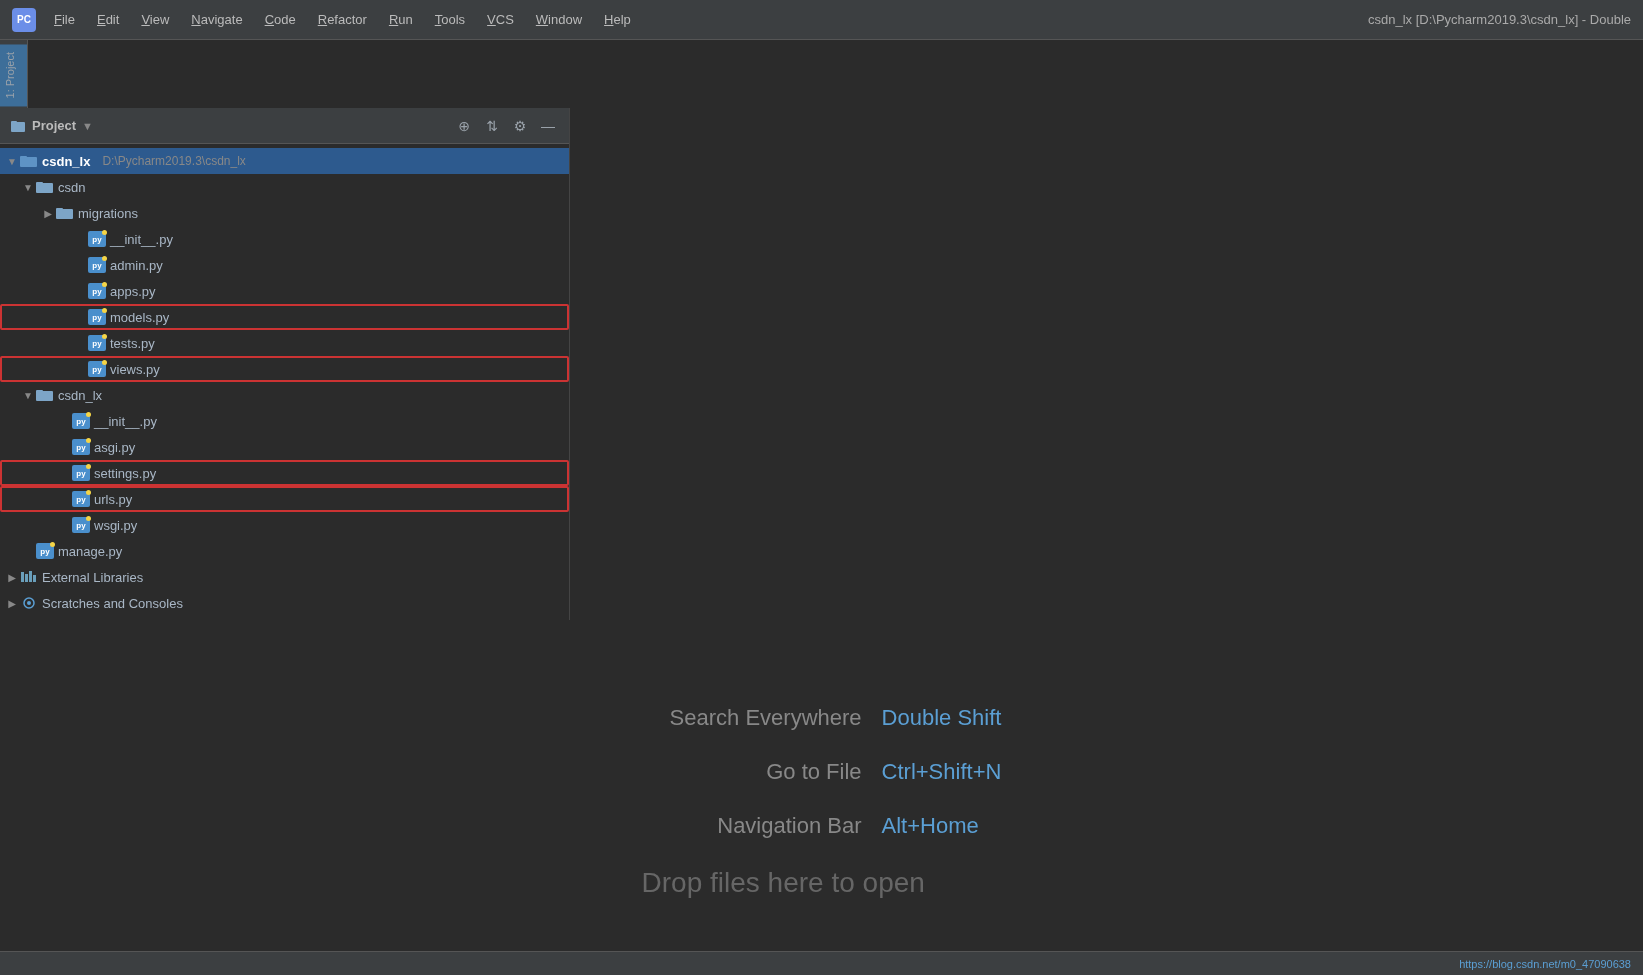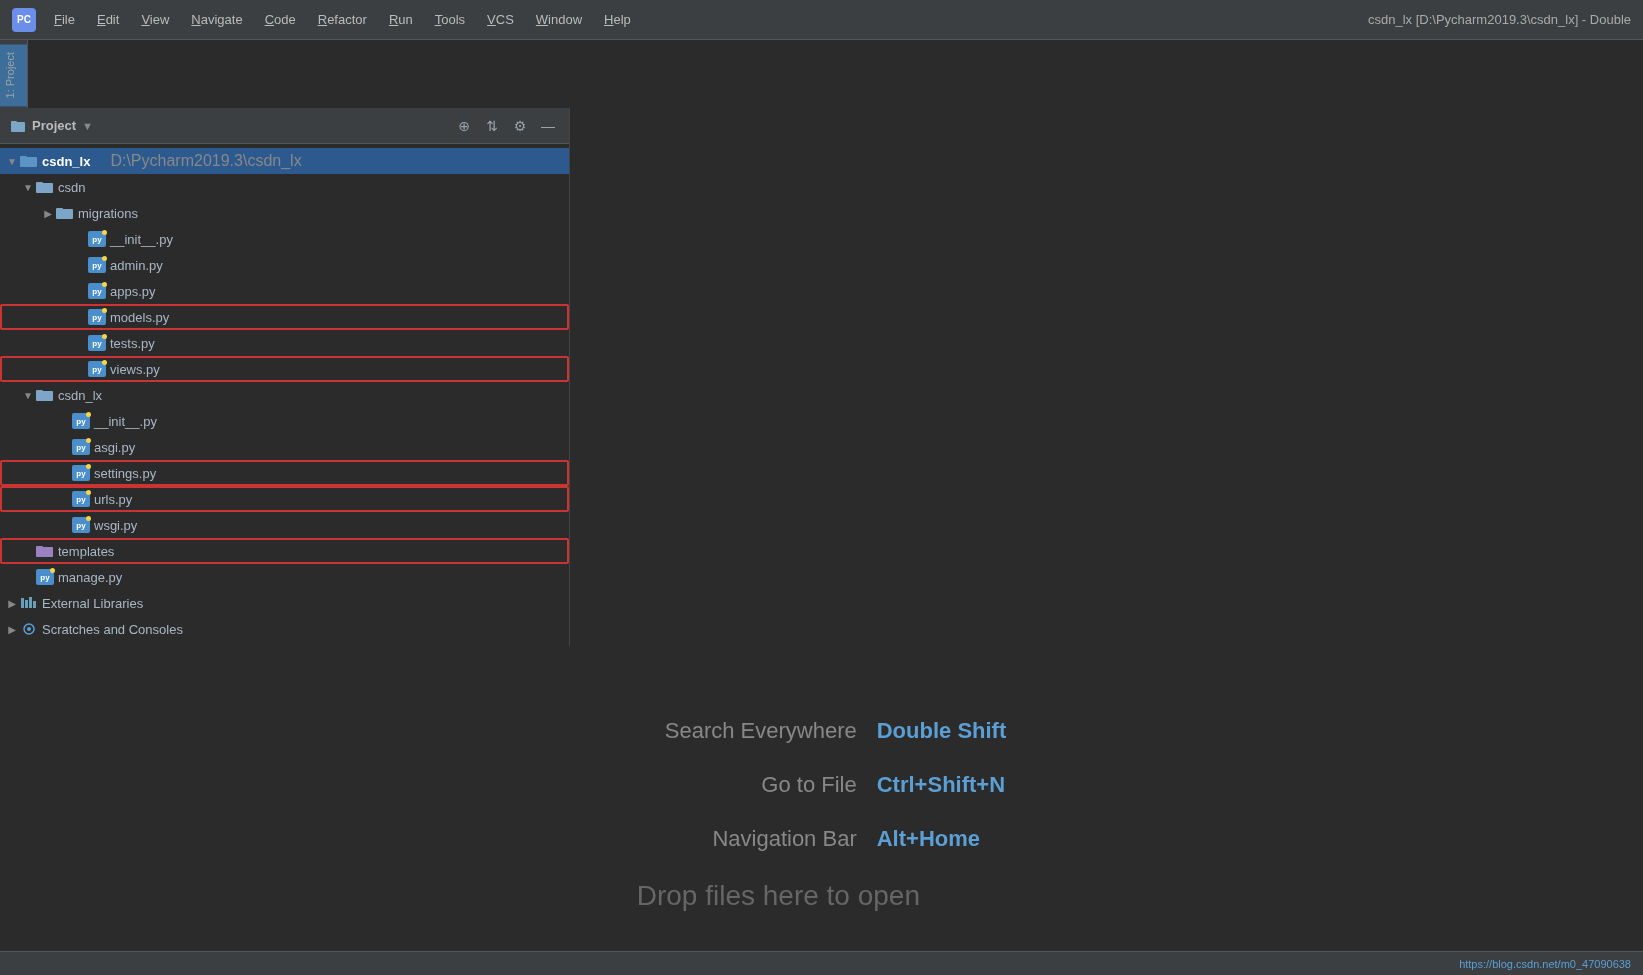--- a/index.html
+++ b/index.html
@@ -197,21 +197,20 @@
     }
     .shortcut-label {
       font-size: 22px;
       color: #888;
       min-width: 220px;
       text-align: right;
     }
     .shortcut-key {
       font-size: 22px;
       color: #5b9fd4;
-      font-weight: bold;
     }
 
     
     .status-bar {
       position: fixed;
       bottom: 0;
       left: 0;
       right: 0;
       height: 24px;
       background: #3c3f41;
@@ -285,21 +284,21 @@
 
       <div class="tree-item selected" style="padding-left:4px;">
         <span class="tree-arrow">▼</span>
         <span class="tree-icon">
           <svg width="18" height="14" viewBox="0 0 18 14">
               <rect x="0" y="3" width="17" height="10" rx="1" fill="#5e93c5"></rect>
               <rect x="0" y="2" width="7" height="4" rx="1" fill="#5e93c5"></rect>
             </svg>
         </span>
         <span style="font-weight:bold;">csdn_lx</span>
-        <span style="color:#888;margin-left:20px;font-size:16px;">D:\Pycharm2019.3\csdn_lx</span>
+        <span style="color:#888;margin-left:12px;font-size:12px;">D:\Pycharm2019.3\csdn_lx</span>
       </div>
 
       <div class="tree-item" style="padding-left:20px;">
         <span class="tree-arrow">▼</span>
         <span class="tree-icon icon-folder">
           <svg width="18" height="14" viewBox="0 0 18 14">
               <rect x="0" y="3" width="17" height="10" rx="1" fill="#7da5c7"></rect>
               <rect x="0" y="2" width="7" height="4" rx="1" fill="#7da5c7"></rect>
             </svg>
         </span>
@@ -409,30 +408,20 @@
       </div>
 
       <div class="tree-item" style="padding-left:56px;">
         <span class="tree-arrow" style="visibility:hidden;">▶</span>
         <span class="tree-icon">
           <span class="py-icon">py</span>
         </span>
         <span>wsgi.py</span>
       </div>
 
-      <div class="tree-item highlighted" style="padding-left:20px;">
-        <span class="tree-arrow" style="visibility:hidden;">▶</span>
-        <span class="tree-icon">
-          <svg width="18" height="14" viewBox="0 0 18 14">
-              <rect x="0" y="3" width="17" height="10" rx="1" fill="#9b80c2"></rect>
-              <rect x="0" y="2" width="7" height="4" rx="1" fill="#9b80c2"></rect>
-            </svg>
-        </span>
-        <span>templates</span>
-      </div>
 
       <div class="tree-item" style="padding-left:20px;">
         <span class="tree-arrow" style="visibility:hidden;">▶</span>
         <span class="tree-icon">
           <span class="py-icon">py</span>
         </span>
         <span>manage.py</span>
       </div>
 
       <div class="tree-item" style="padding-left:4px;">

